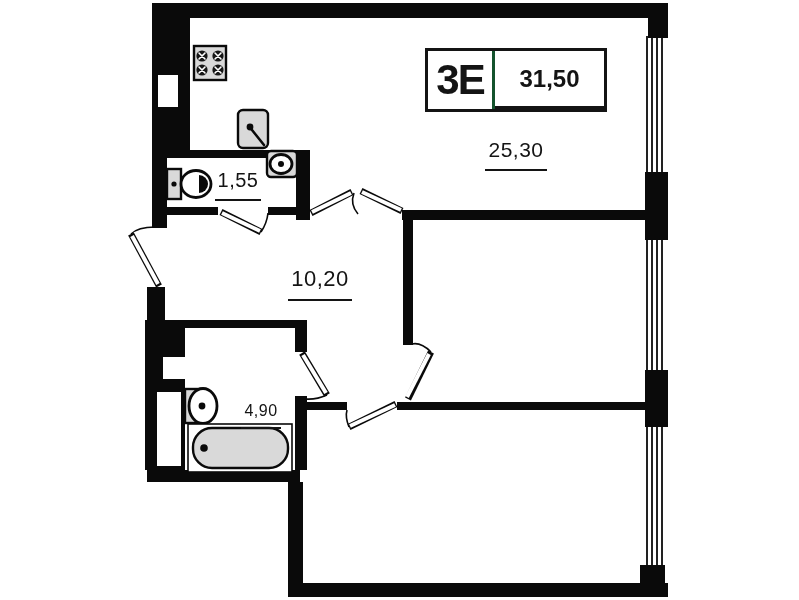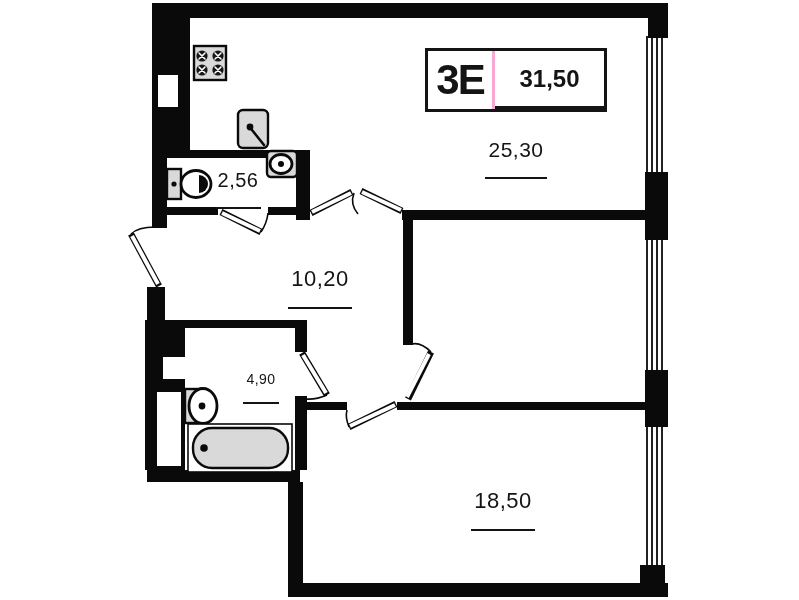--- a/index.html
+++ b/index.html
@@ -19,28 +19,28 @@
   .fx-thin{fill:#ffffff;stroke:var(--wall,#0a0a0a);stroke-width:1.6;}
   .fx-dot{fill:var(--wall,#0a0a0a);}
   .burner{fill:#161616;}
   .burner-x{stroke:#ffffff;stroke-width:1.6;stroke-linecap:round;}
   .faucet{stroke:var(--wall,#0a0a0a);stroke-width:2.6;stroke-linecap:round;}
 
   .room-label{
     position:absolute;color:#141414;text-align:center;white-space:nowrap;
     font-size:21px;letter-spacing:0.5px;
   }
-  .room-label span{display:inline-block;border-bottom:2.2px solid #141414;padding:0 3px 15px 3px;}
+  .room-label span{display:inline-block;border-bottom:2.2px solid #141414;padding:0 3px 7px 3px;}
 
   .title-block{
     position:absolute;left:425px;top:48px;width:182px;height:64px;
     border:3px solid #141414;box-sizing:border-box;display:flex;color:#141414;background:#fff;
   }
   .tb-left{
-    width:67px;border-right:3px solid #f9a8d4;box-sizing:border-box;
+    width:67px;border-right:3px solid #14532d;box-sizing:border-box;
     display:flex;align-items:center;justify-content:center;
     font-size:42px;font-weight:600;letter-spacing:-2px;text-align:center;
   }
   .tb-right{flex:1;display:flex;flex-direction:column;}
   .tb-cell{
     flex:1;display:flex;align-items:center;justify-content:center;
     font-size:24px;font-weight:600;box-sizing:border-box;
   }
   .tb-cell.first{border-bottom:3px solid #141414;}
 </style>
@@ -175,24 +175,23 @@
     </g>
 
     <g>
       <rect class="fx-thin" x="188" y="424" width="104" height="48"></rect>
       <rect class="fx-fill" x="193" y="428" width="95" height="40" rx="19"></rect>
       <circle class="fx-dot" cx="204" cy="448" r="3.8"></circle>
     </g>
   </svg>
 
   <div class="room-label" style="left:470px;top:138px;width:92px;"><span>25,30</span></div>
-  <div class="room-label" style="left:204px;top:169px;width:68px;font-size:20px;"><span>2,56</span></div>
+  <div class="room-label" style="left:204px;top:169px;width:68px;font-size:20px;"><span>1,55</span></div>
   <div class="room-label" style="left:278px;top:266px;width:84px;font-size:22px;text-decoration:underline;"><span>10,20</span></div>
-  <div class="room-label" style="left:228px;top:371px;width:66px;font-size:14px;"><span>4,90</span></div>
-  <div class="room-label" style="left:461px;top:488px;width:84px;font-size:22px;"><span>18,50</span></div>
+  <div class="room-label" style="left:228px;top:402px;width:66px;font-size:16px;"><span>4,90</span></div>
 
   <div class="title-block">
     <div class="tb-left">3Е</div>
     <div class="tb-right">
       <div class="tb-cell first">31,50</div>
     </div>
   </div>
 
 </div>
 

